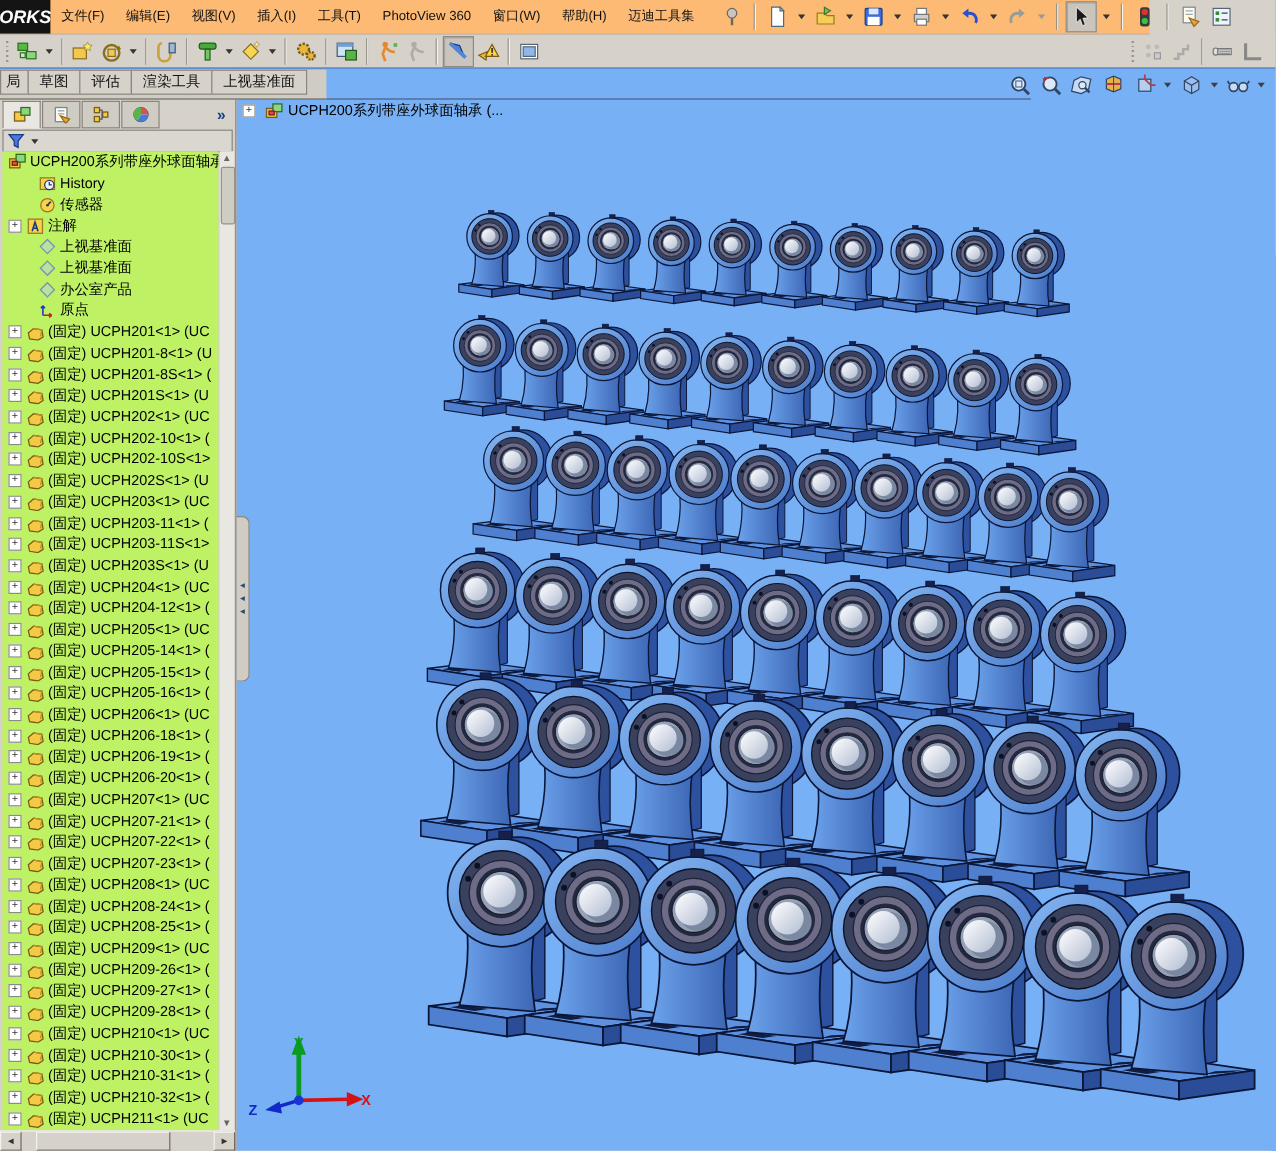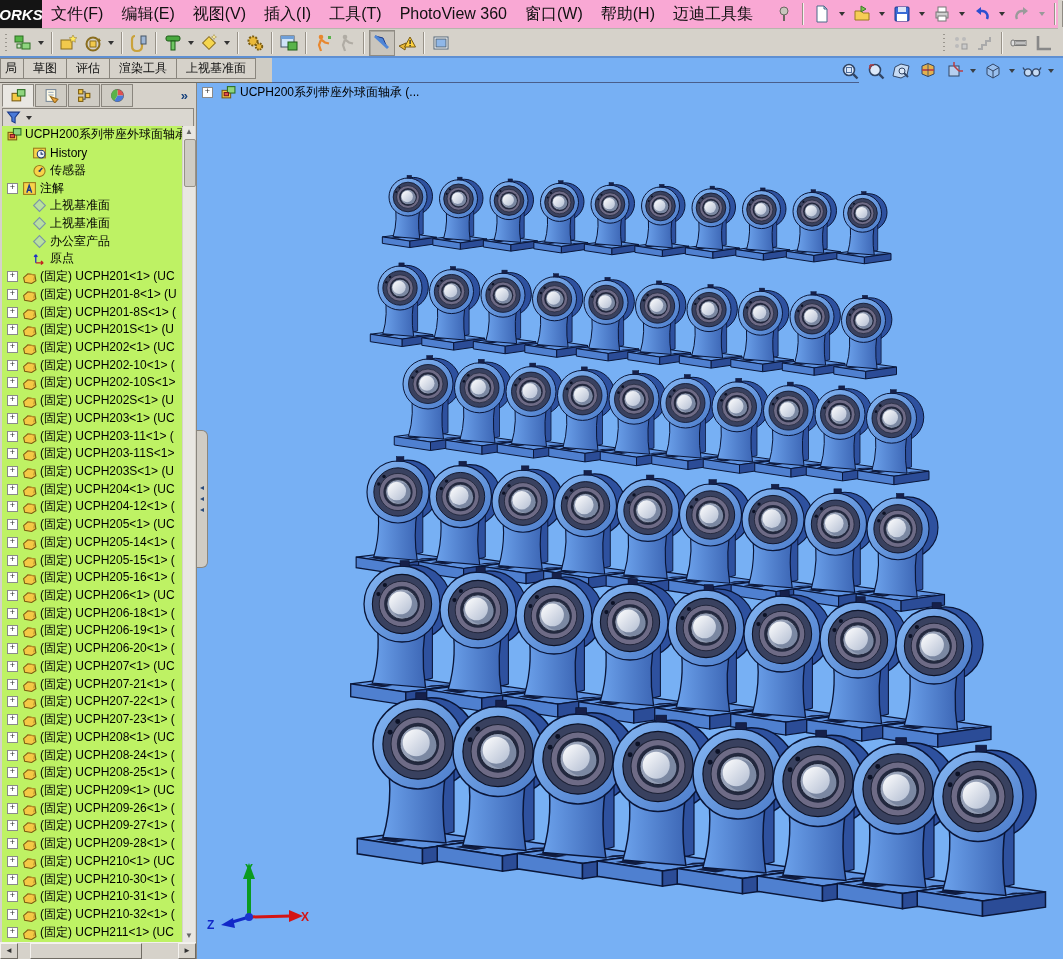--- a/index.html
+++ b/index.html
@@ -1,24 +1,24 @@
 <!DOCTYPE html>
 <html><head>
 <meta charset="utf-8">
 <style>
   html,body{margin:0;padding:0}
   body{width:1063px;height:959px;position:relative;overflow:hidden;
        font-family:"Liberation Sans",sans-serif;background:#d6d2ca;
        -webkit-font-smoothing:antialiased}
   
-  .menubar{position:absolute;left:0;top:0;width:1058px;height:28px;background:#f9a8d4;
+  .menubar{position:absolute;left:0;top:0;width:958px;height:28px;background:#fdba74;
            display:flex;align-items:center;border-bottom:1px solid #b8b4ac}
   .logo{width:42px;height:28px;background:#141414;color:#fff;display:flex;align-items:center;
         justify-content:center;font-style:italic;font-weight:bold;font-size:15px;letter-spacing:0}
-  .menu-item{padding:0 9px;font-size:16px;color:#111;height:22px;line-height:22px;cursor:default;white-space:nowrap}
+  .menu-item{padding:0 9px;font-size:11px;color:#111;height:22px;line-height:22px;cursor:default;white-space:nowrap}
   .mb-icons{display:flex;align-items:center;margin-left:10px;gap:2px}
   .tb-icon{width:24px;height:24px;display:inline-flex;align-items:center;justify-content:center}
   .tb-icon svg{display:block}
   .caret-dn{width:0;height:0;border-left:3.5px solid transparent;border-right:3.5px solid transparent;
             border-top:4px solid #333;margin:0 3px}
   .caret-dim{border-top-color:#999}
   .pressed{border:1px solid #8f8b83;background:#c9c5bd;box-shadow:inset 1px 1px 0 #a9a59d}
   .vsep{width:1px;height:22px;background:#989288;border-right:1px solid #f4f2ee;margin:0 4px}
   .dothandle{width:5px;height:22px;margin:0 2px;background:
      repeating-linear-gradient(#9a968e 0 1.5px, transparent 1.5px 4px);background-size:2px 100%;background-repeat:no-repeat;background-position:1px 2px}

